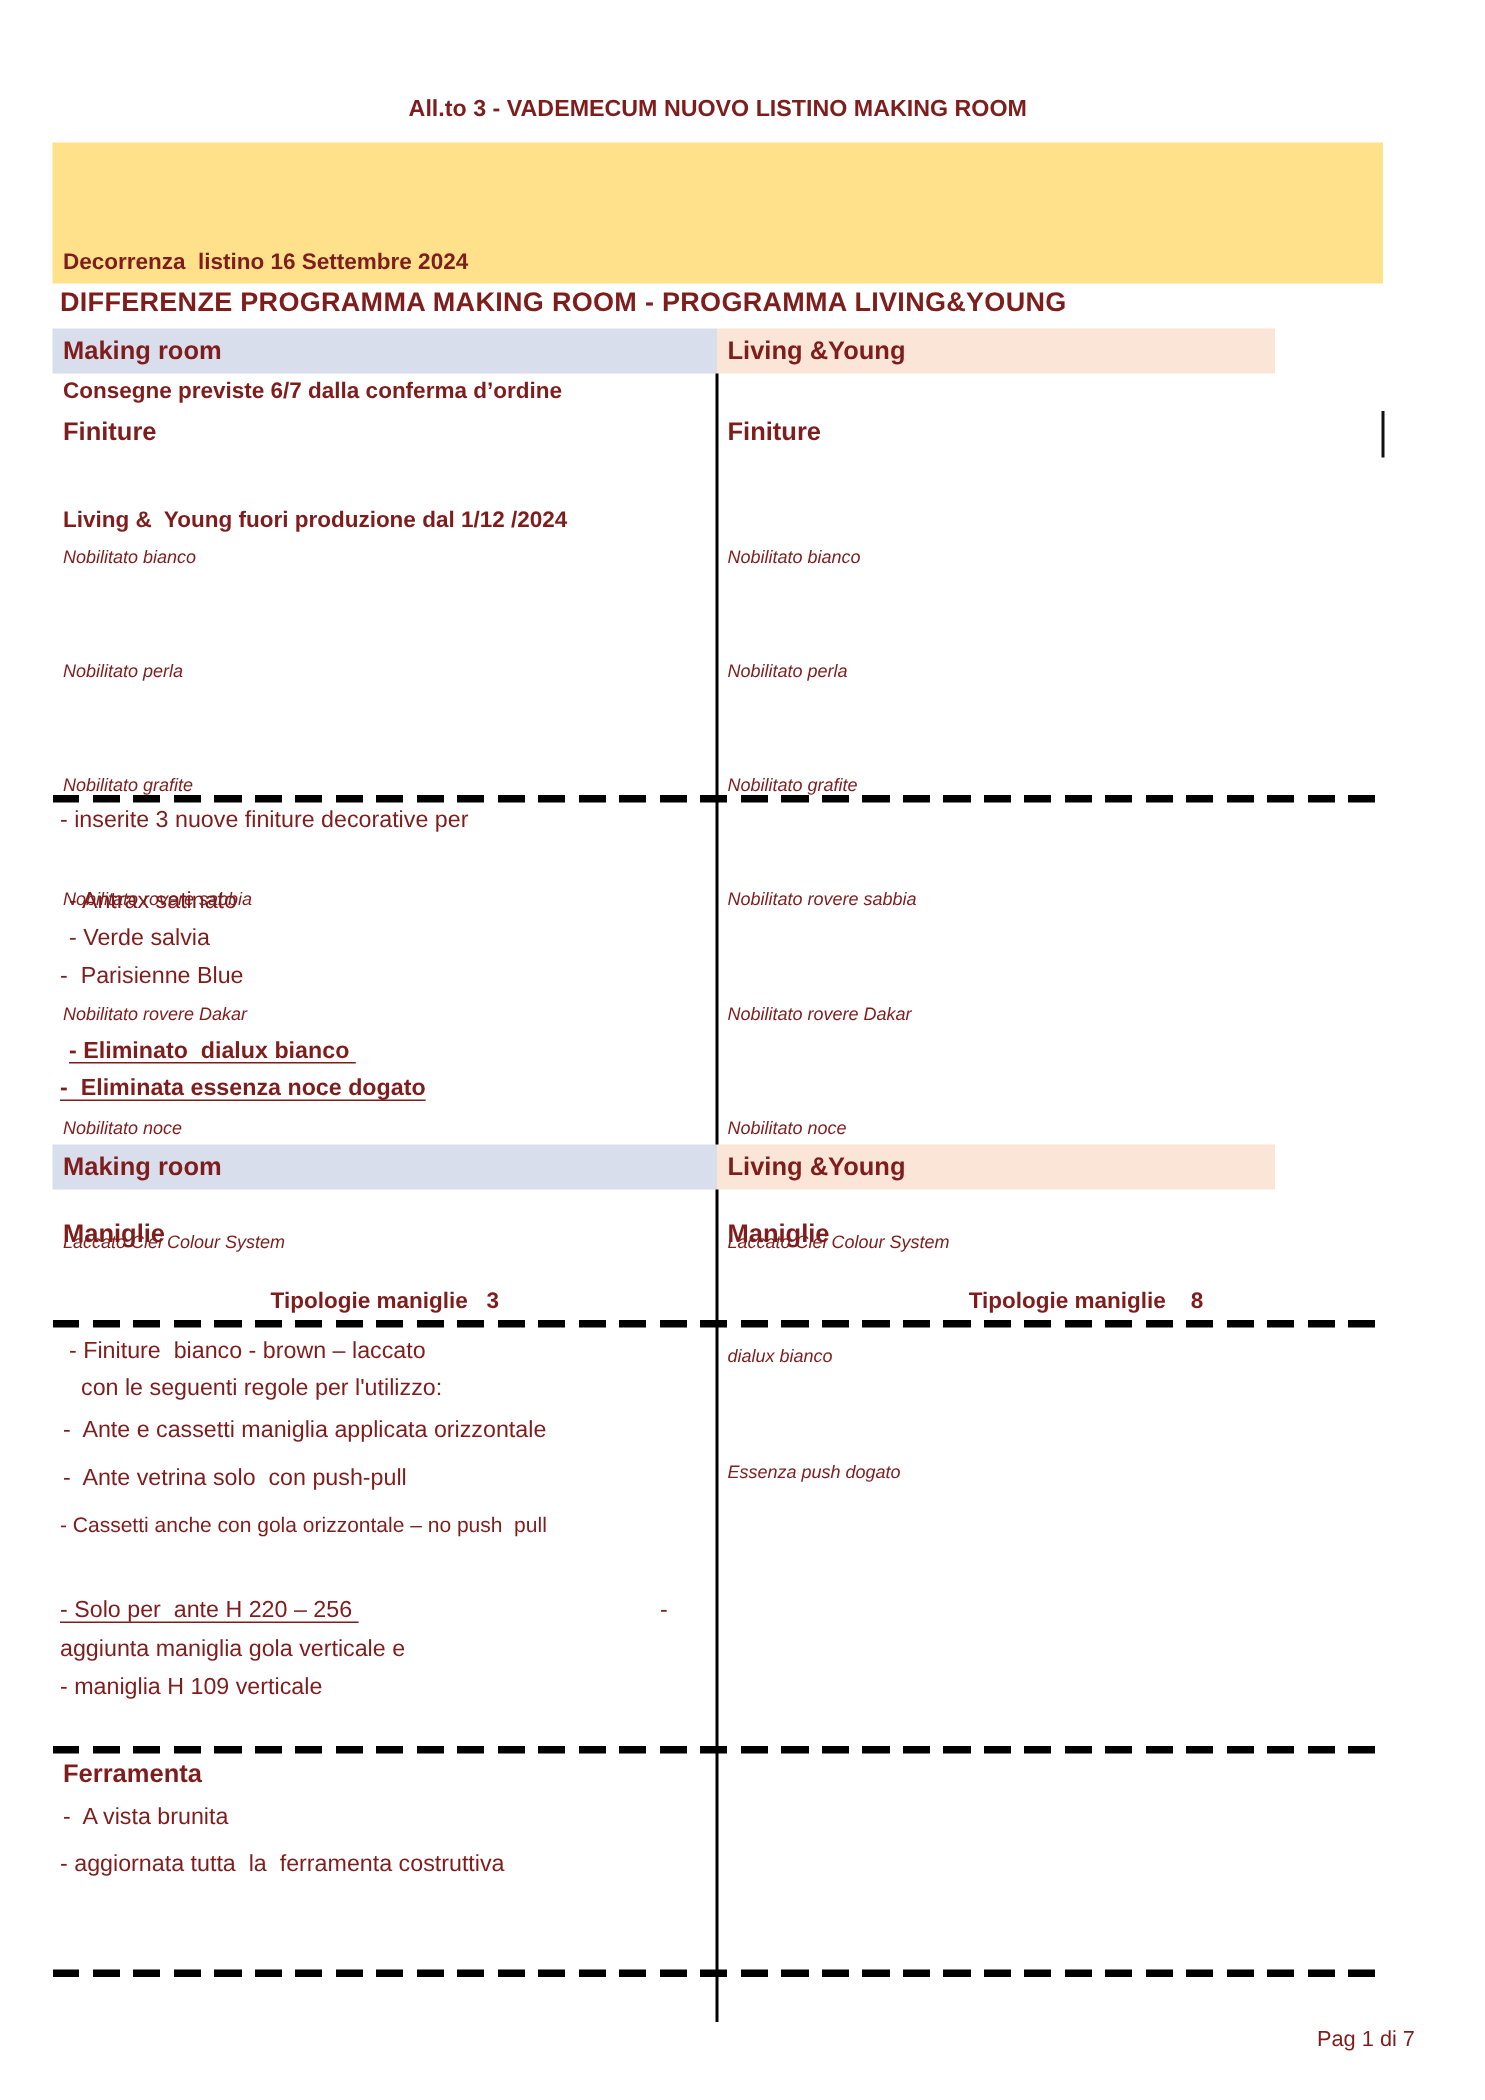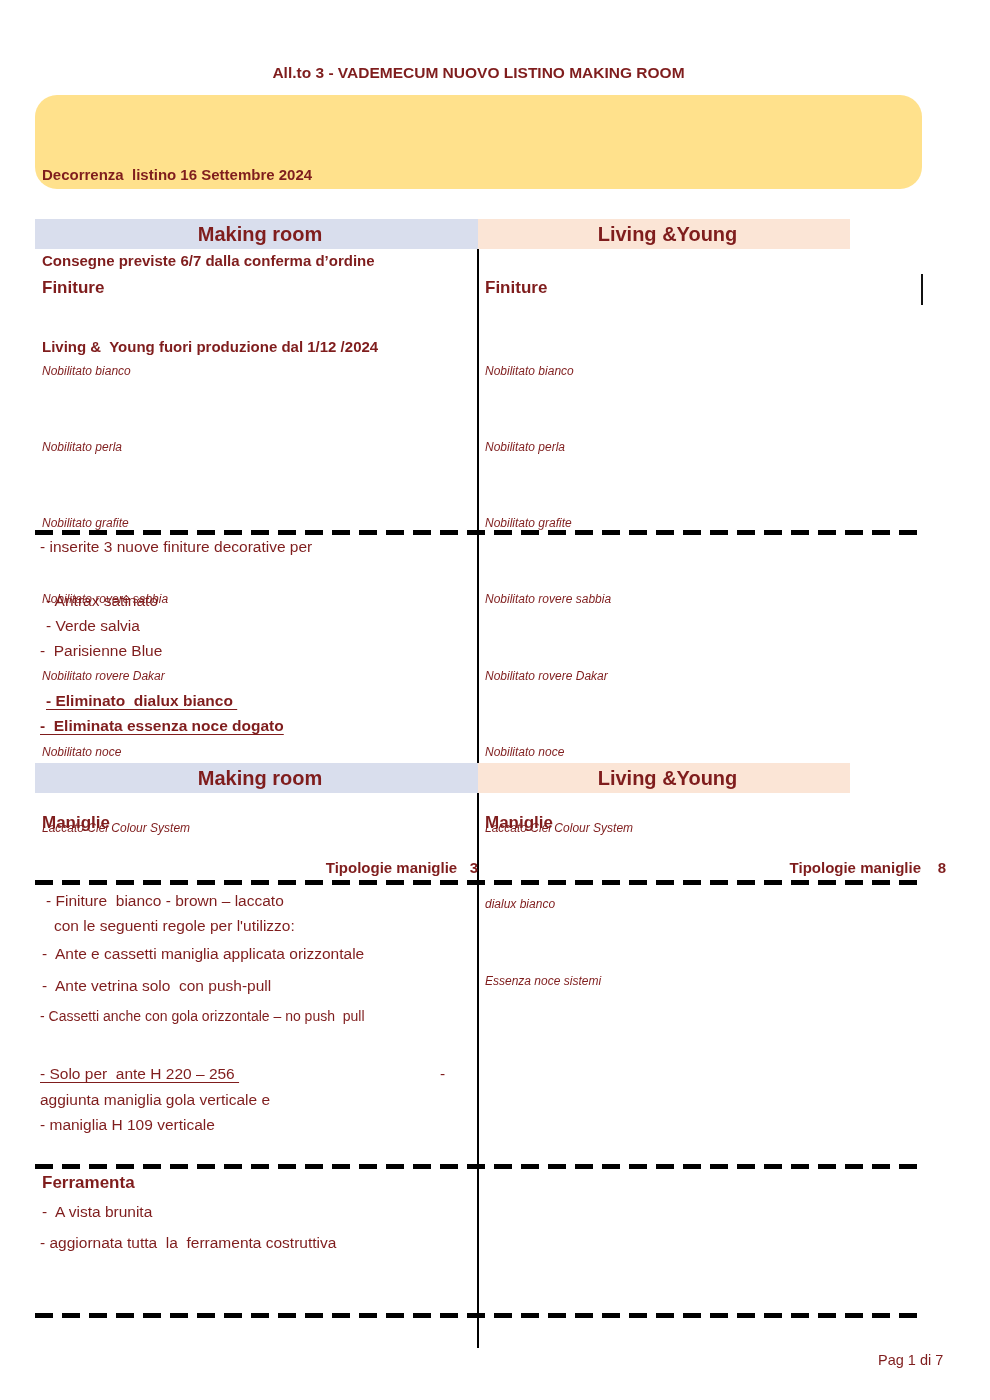--- a/index.html
+++ b/index.html
@@ -5,61 +5,62 @@
   html,body { margin:0; padding:0; background:#ffffff; }
   .page {
     position:relative; width:990px; height:1400px; background:#ffffff;
     font-family:Liberation Sans, sans-serif; color:#7f1d1d; overflow:hidden;margin-top:12px;
   }
   .abs { position:absolute; white-space:pre; }
   .doc-title { left:35px; top:52px; width:887px; text-align:center; font-weight:bold; font-size:15.5px; }
   .notice {
     left:35px; top:83px; width:887px; height:94px; background:#FFE18C;
     padding:8px 0 0 7px; box-sizing:border-box;
-    font-weight:bold; font-size:15px; line-height:28.8px;border-radius:22px;
+    font-weight:bold; font-size:15px; line-height:28.8px;
   }
   .notice div { white-space:pre; }
   .heading { left:40px; top:179px; font-weight:bold; font-size:18px; letter-spacing:.2px; }
   .band {
-    height:30px; font-weight:bold; font-size:20px; line-height:30px;
-    padding-left:7px; box-sizing:border-box;text-align:center;
+    height:30px; font-weight:bold; font-size:17px; line-height:30px;
+    padding-left:7px; box-sizing:border-box;
   }
   .band.bleft  { left:35px;  width:443px; background:#D9DEED; }
   .band.bright { left:478px; width:372px; background:#FBE5D6; }
   .vdiv  { left:477px; top:236px; width:1.6px; height:1100px; background:#000; }
   .vmark { left:921px; top:262px; width:1.6px; height:31px; background:#111; }
   .colhead { font-weight:bold; font-size:17px; }
   .ilist { font-style:italic; font-size:12px; line-height:25.4px; }
   .ilist div { white-space:pre; }
   .dashed {
     left:35px; width:887px; height:5px;
     background:repeating-linear-gradient(90deg,#000 0 18px,transparent 18px 27px);
   }
   .note   { font-size:15.5px; }
   .note-sm{ font-size:14px; }
   .bu { font-weight:bold; text-decoration:underline; text-underline-offset:3px; }
   .u  { text-decoration:underline; text-underline-offset:3px; }
-  .tipologie { font-weight:bold; font-size:15px; text-align:right; white-space:pre; }
+  .tipologie { font-weight:bold; font-size:15px; text-align:center; white-space:pre; }
   .tipologie.tleft  { left:35px;  width:443px; }
   .tipologie.tright { left:478px; width:444px;padding-left:24px; }
   .footer { left:878px; top:1340px; font-size:14.5px; }
 </style>
 </head>
 <body>
 
 <div class="page">
 
   <div class="abs doc-title">All.to 3 - VADEMECUM NUOVO LISTINO MAKING ROOM</div>
 
   <div class="abs notice">
     <div>Decorrenza  listino 16 Settembre 2024</div>
     <div>Consegne previste 6/7 dalla conferma d’ordine</div>
     <div>Living &amp;  Young fuori produzione dal 1/12 /2024</div>
   </div>
 
+  <div class="abs heading">DIFFERENZE PROGRAMMA MAKING ROOM - PROGRAMMA LIVING&amp;YOUNG</div>
 
   <div class="abs vdiv"></div>
   <div class="abs vmark"></div>
 
   <div class="abs band bleft" style="top:207px">Making room</div>
   <div class="abs band bright" style="top:207px">Living &amp;Young</div>
 
   <div class="abs colhead" style="left:42px; top:266px">Finiture</div>
   <div class="abs colhead" style="left:485px; top:266px">Finiture</div>
 
@@ -75,21 +76,21 @@
 
   <div class="abs ilist" style="left:485px; top:296px">
     <div>Nobilitato bianco</div>
     <div>Nobilitato perla</div>
     <div>Nobilitato grafite</div>
     <div>Nobilitato rovere sabbia</div>
     <div>Nobilitato rovere Dakar</div>
     <div>Nobilitato noce</div>
     <div>Laccato Clei Colour System</div>
     <div>dialux bianco</div>
-    <div>Essenza noce sistemi</div>
+    <div>Essenza push dogato</div>
   </div>
 
   <div class="abs dashed" style="top:518px"></div>
 
   <div class="abs note" style="left:40px; top:526px">- inserite 3 nuove finiture decorative per</div>
   <div class="abs note" style="left:46px; top:580px">- Antrax satinato</div>
   <div class="abs note" style="left:46px; top:605px">- Verde salvia</div>
   <div class="abs note" style="left:40px; top:630px">-  Parisienne Blue</div>
   <div class="abs note bu" style="left:46px; top:680px">- Eliminato  dialux bianco </div>
   <div class="abs note bu" style="left:40px; top:705px">-  Eliminata essenza noce dogato</div>

